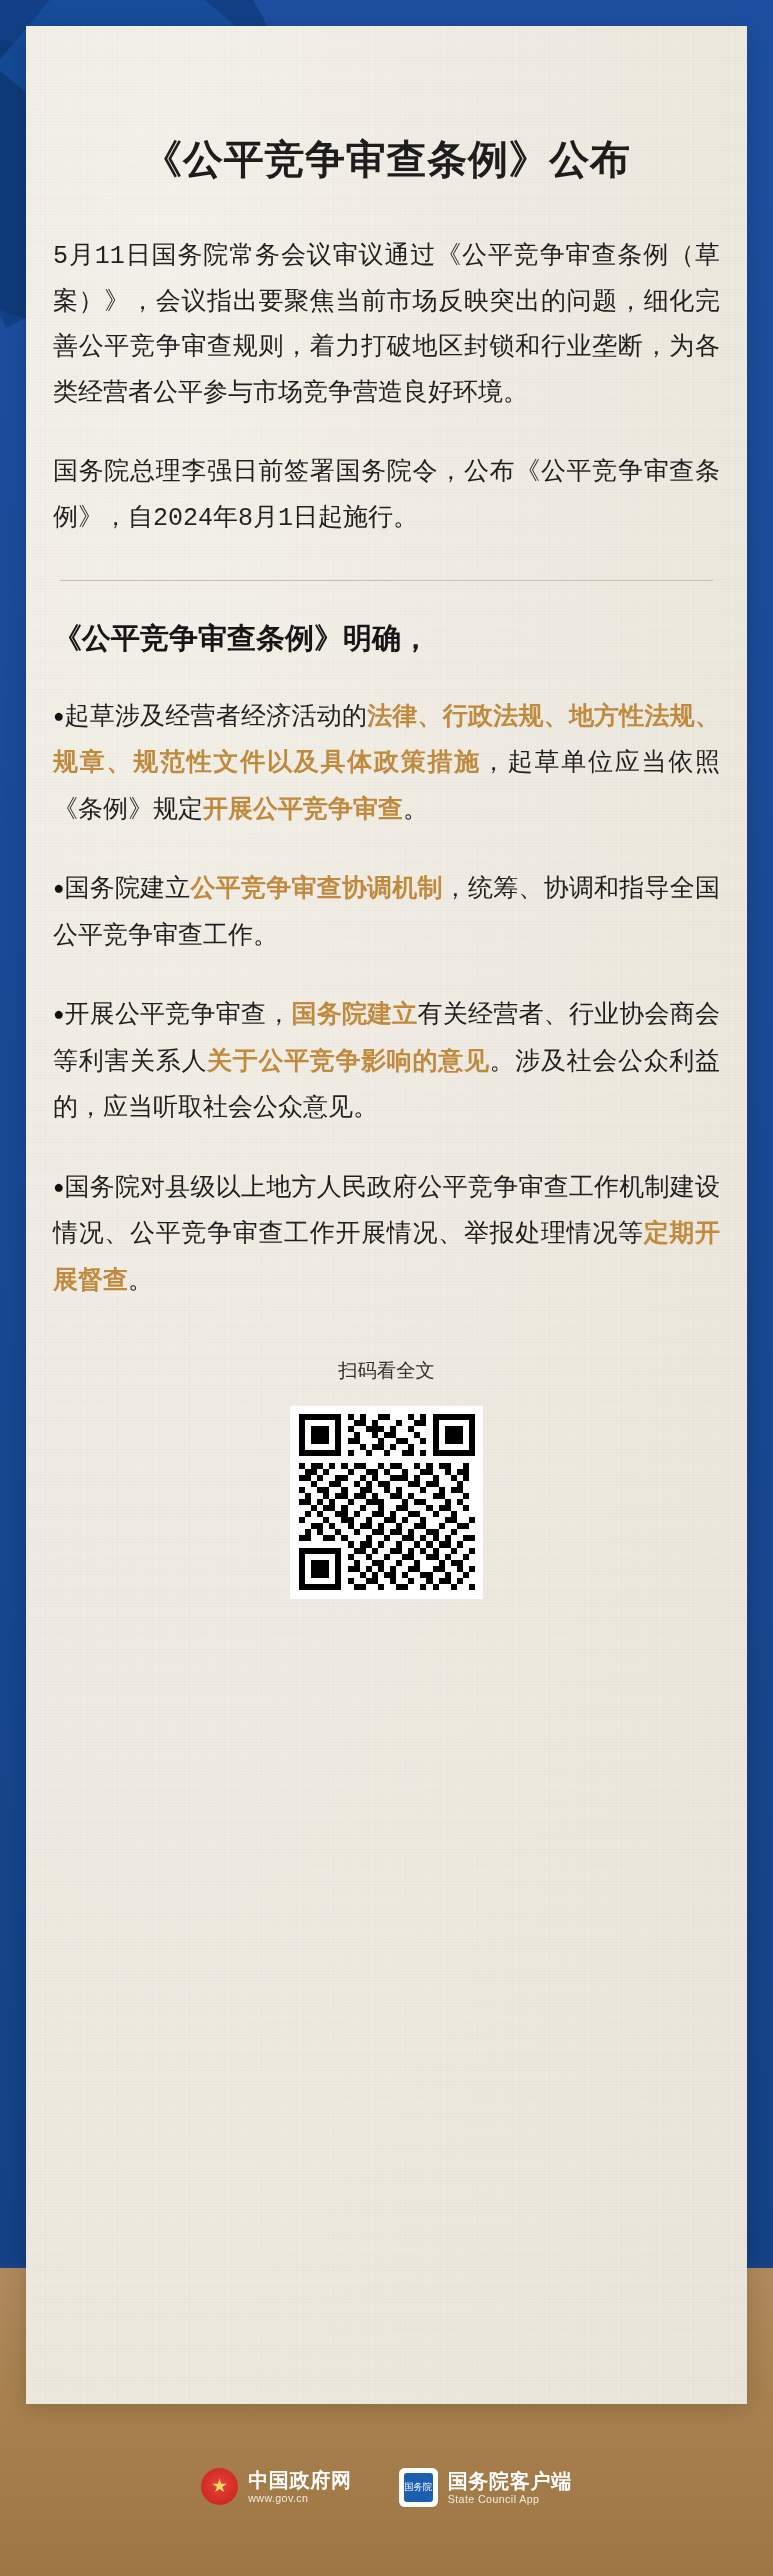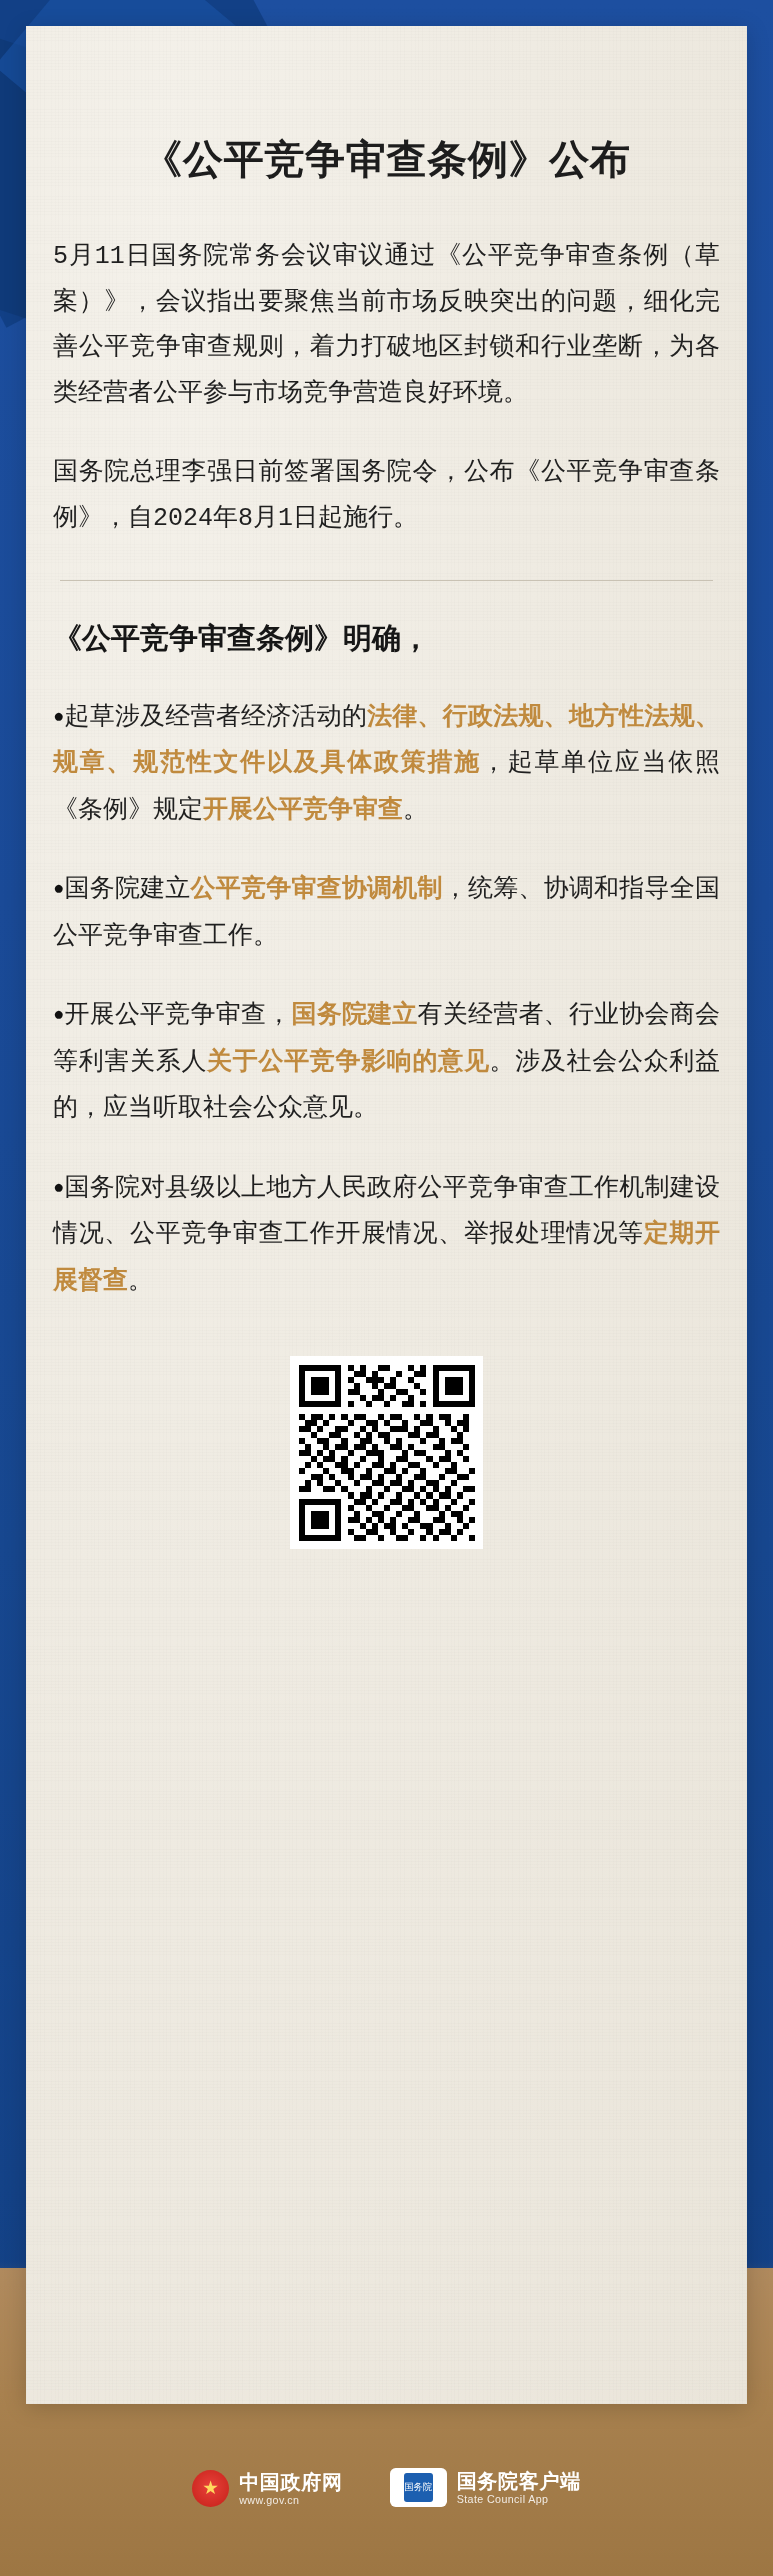--- a/index.html
+++ b/index.html
@@ -161,21 +161,21 @@
     box-sizing: border-box;
   }
 
   
   .logo-bar {
     position: absolute;
     left: 0; right: 0;
     bottom: 69px;
     display: flex;
     justify-content: center;
-    align-items: flex-end;
+    align-items: flex-start;
     gap: 47px;
   }
   .logo-group {
     display: flex;
     align-items: center;
     gap: 10px;
   }
   .emblem {
     width: 37px; height: 37px;
     border-radius: 50%;
@@ -190,21 +190,21 @@
     transform: translateY(-52%);
     text-align: center;
     color: #ffd95e;
     font-size: 18.6px;
     line-height: 1;
   }
   .logo-text { color: #ffffff; line-height: 1.15; }
   .logo-text .t1 { font-size: 20px; font-weight: bold; letter-spacing: 0.7px; font-family: "Liberation Sans", sans-serif; }
   .logo-text .t2 { font-size: 10.7px; opacity: 0.85; letter-spacing: 0.4px; font-family: "Liberation Sans", sans-serif; }
   .app-badge {
-    width: 57px; height: 39px;
+    width: 39px; height: 39px;
     background: #ffffff;
     border-radius: 5.7px;
     display: flex;
     align-items: center;
     justify-content: center;
     flex: none;
   }
   .app-badge .bi {
     width: 29px; height: 29px;
     background: #1c5fb0;
@@ -242,20 +242,21 @@
       <p class="subtitle">《公平竞争审查条例》明确，</p>
 
       <div id="bullets">
           <p class="bullet-para"><span class="dot">●</span><span class="">起草涉及经营者经济活动的</span><span class="hl">法律、行政法规、地方性法规、规章、规范性文件以及具体政策措施</span><span class="">，起草单位应当依照《条例》规定</span><span class="hl">开展公平竞争审查</span><span class="">。</span></p>
           <p class="bullet-para"><span class="dot">●</span><span class="">国务院建立</span><span class="hl">公平竞争审查协调机制</span><span class="">，统筹、协调和指导全国公平竞争审查工作。</span></p>
           <p class="bullet-para"><span class="dot">●</span><span class="">开展公平竞争审查，</span><span class="hl">国务院建立</span><span class="">有关经营者、行业协会商会等利害关系人</span><span class="hl">关于公平竞争影响的意见</span><span class="">。涉及社会公众利益的，应当听取社会公众意见。</span></p>
           <p class="bullet-para"><span class="dot">●</span><span class="">国务院对县级以上地方人民政府公平竞争审查工作机制建设情况、公平竞争审查工作开展情况、举报处理情况等</span><span class="hl">定期开展督查</span><span class="">。</span></p>
         </div>
 
       <div class="footer-note">
+        <div>扫码看全文</div>
       </div>
 
       <div class="qr-wrap">
         <div class="qr">
           <svg viewBox="0 0 29 29" width="176" height="176" shape-rendering="crispEdges" aria-hidden="true">
             <rect width="29" height="29" fill="#ffffff"></rect>
             <g fill="#000000">
               <rect x="0" y="0" width="7" height="1"></rect>
               <rect x="0" y="0" width="1" height="7"></rect>
               <rect x="6" y="0" width="1" height="7"></rect>

